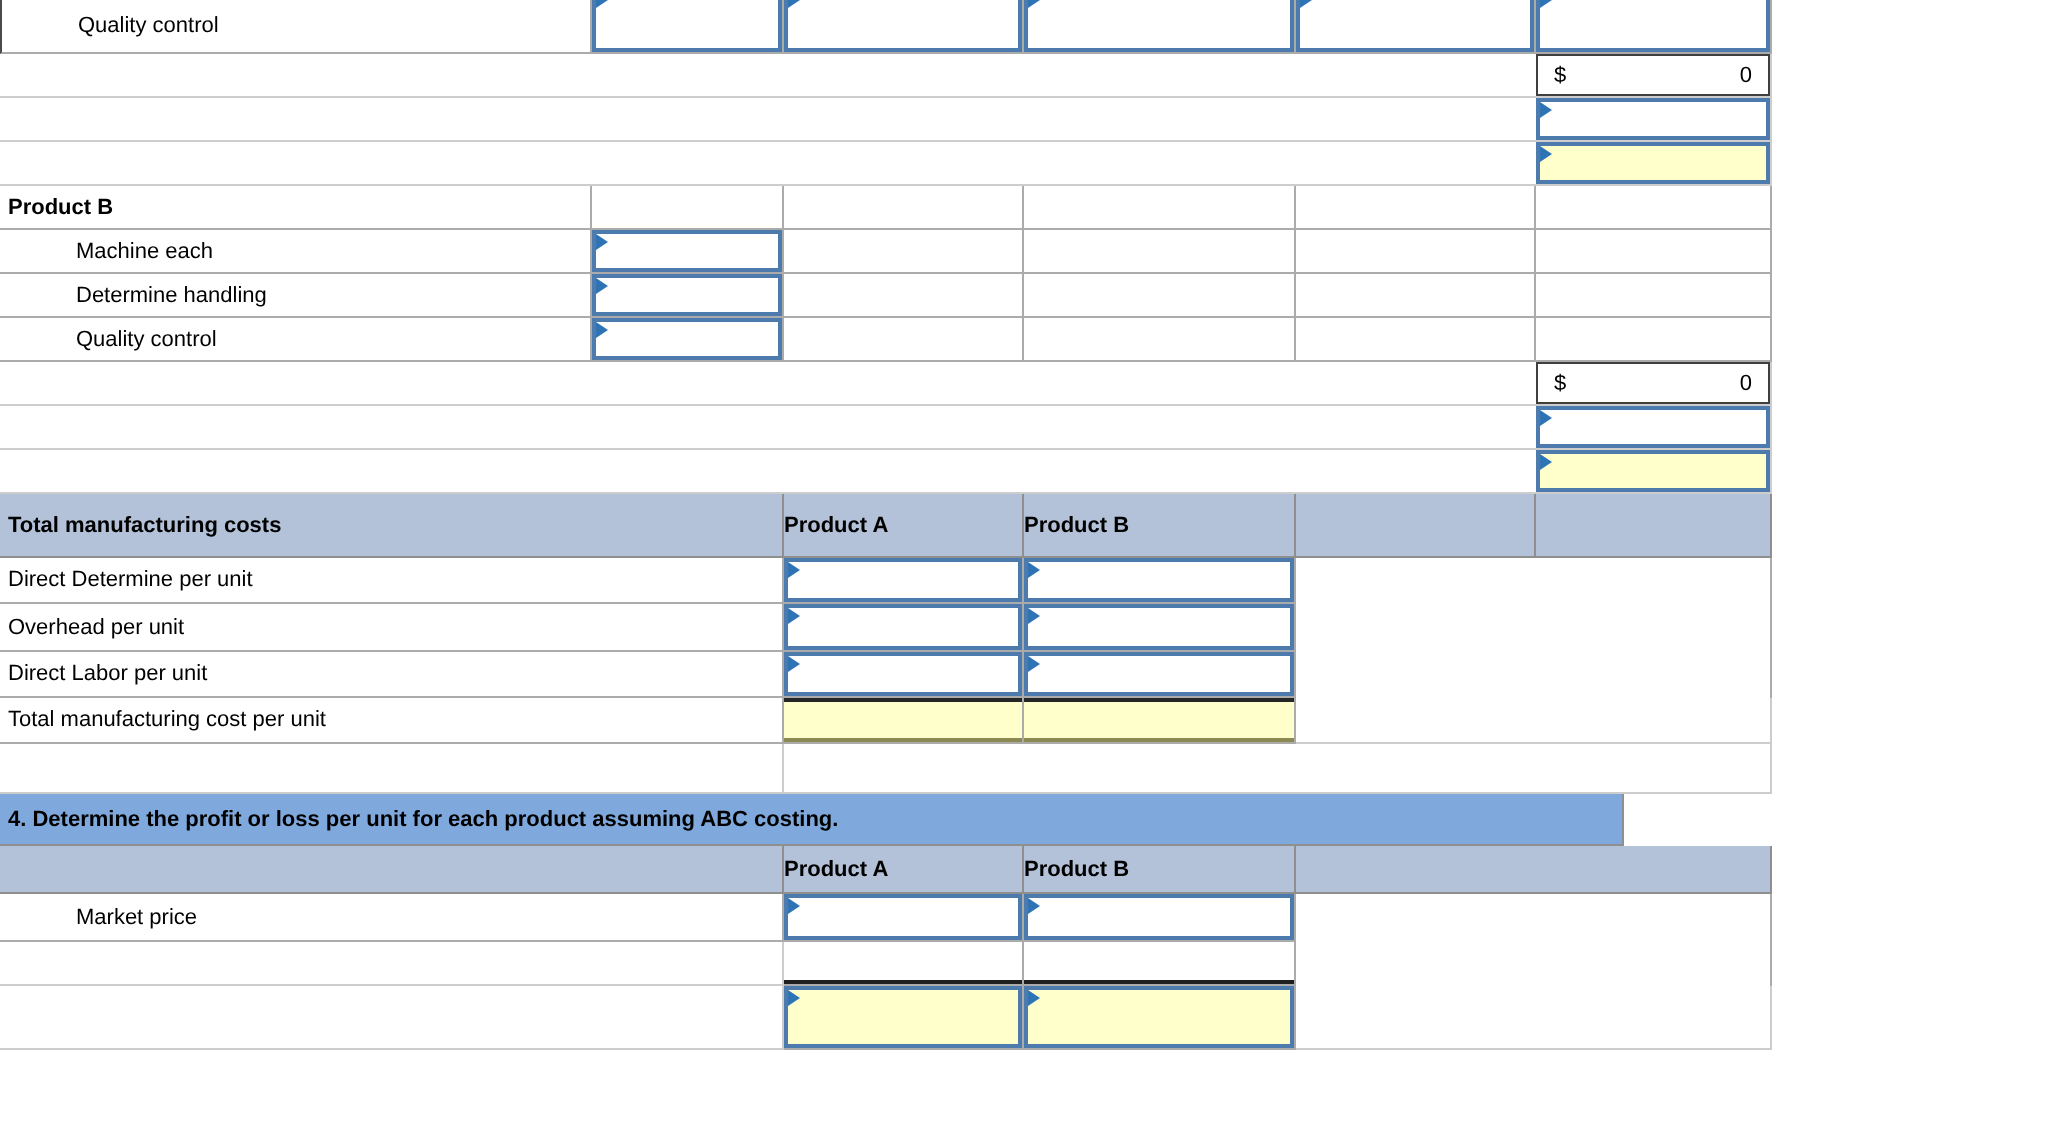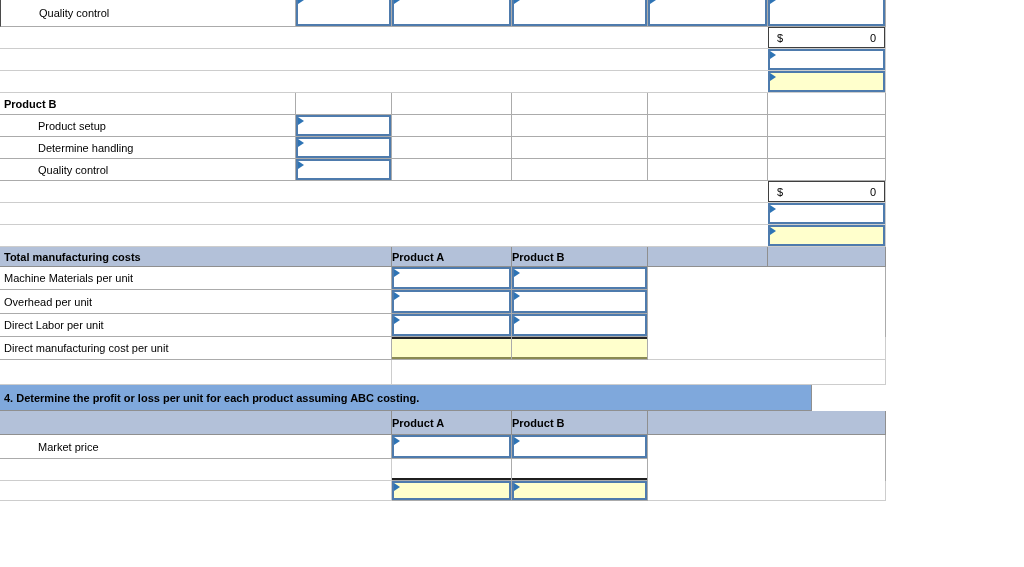--- a/index.html
+++ b/index.html
@@ -9,21 +9,21 @@
   .r{display:flex;}
   .c{position:relative;box-sizing:border-box;flex:0 0 auto;display:flex;align-items:center;
      border-right:1px solid #ababab;border-bottom:1px solid #ababab;}
   .lt{border-right-color:#cdcdcd;border-bottom-color:#cdcdcd;}
   .nr{border-right:none;}
   .nb{border-bottom:none;}
   
   .cw0{width:296px}.cw1{width:96px}.cw2{width:120px}.cw3{width:136px}.cw4{width:120px}.cw5{width:118px}
   .cwm{width:768px}.cwl{width:392px}.cwr{width:238px}.cwf{width:812px}.cwx{width:494px}
   
-  .h21{height:20px}.h22{height:22px}.h23{height:23px}.h24{height:24px}.h25{height:25px}.h26{height:26px}.h27{height:27px}
+  .h21{height:32px}.h22{height:22px}.h23{height:23px}.h24{height:24px}.h25{height:25px}.h26{height:26px}.h27{height:27px}
   
   .ind{padding-left:38px}.lab{padding-left:4px}.b{font-weight:bold}
   .dl{border-left:1px solid #4a4a4a;}
   
   .ibox{position:absolute;top:0;left:0;right:0;bottom:0;border:2px solid #4e7bad;background:#fff;box-sizing:border-box;}
   .ibox.cut{top:-6px;}
   .ibox.yl{background:#ffffcc;}
   .flag{position:absolute;top:0;left:0;width:0;height:0;
         border-top:4px solid transparent;border-bottom:4px solid transparent;border-left:6px solid #2e74b5;}
   
@@ -110,21 +110,21 @@
         </div>
       <div class="c cw1 h22"></div>
       <div class="c cw2 h22"></div>
       <div class="c cw3 h22"></div>
       <div class="c cw4 h22"></div>
       <div class="c cw5 h22"></div>
     </div>
 
     <div class="r">
       <div class="c cw0 h22 ind">
-          <span>Product setup</span>
+          <span>Machine each</span>
         </div>
       <div class="c cw1 h22">
           <div class="ibox">
             <span class="flag"></span>
           </div>
         </div>
       <div class="c cw2 h22"></div>
       <div class="c cw3 h22"></div>
       <div class="c cw4 h22"></div>
       <div class="c cw5 h22"></div>
@@ -197,21 +197,21 @@
         </div>
       <div class="c cw3 h21 hc">
           <span>Product B</span>
         </div>
       <div class="c cw4 h21 hc"></div>
       <div class="c cw5 h21 hc"></div>
     </div>
 
     <div class="r">
       <div class="c cwl h23 lab">
-          <span>Machine Materials per unit</span>
+          <span>Direct Determine per unit</span>
         </div>
       <div class="c cw2 h23">
           <div class="ibox">
             <span class="flag"></span>
           </div>
         </div>
       <div class="c cw3 h23">
           <div class="ibox">
             <span class="flag"></span>
           </div>
@@ -248,21 +248,21 @@
       <div class="c cw3 h23">
           <div class="ibox">
             <span class="flag"></span>
           </div>
         </div>
       <div class="c cwr h23 nb"></div>
     </div>
 
     <div class="r">
       <div class="c cwl h23 lab">
-          <span>Direct manufacturing cost per unit</span>
+          <span>Total manufacturing cost per unit</span>
         </div>
       <div class="c cw2 h23">
           <div class="ycell"></div>
         </div>
       <div class="c cw3 h23">
           <div class="ycell"></div>
         </div>
       <div class="c cwr h23 lt"></div>
     </div>
 

